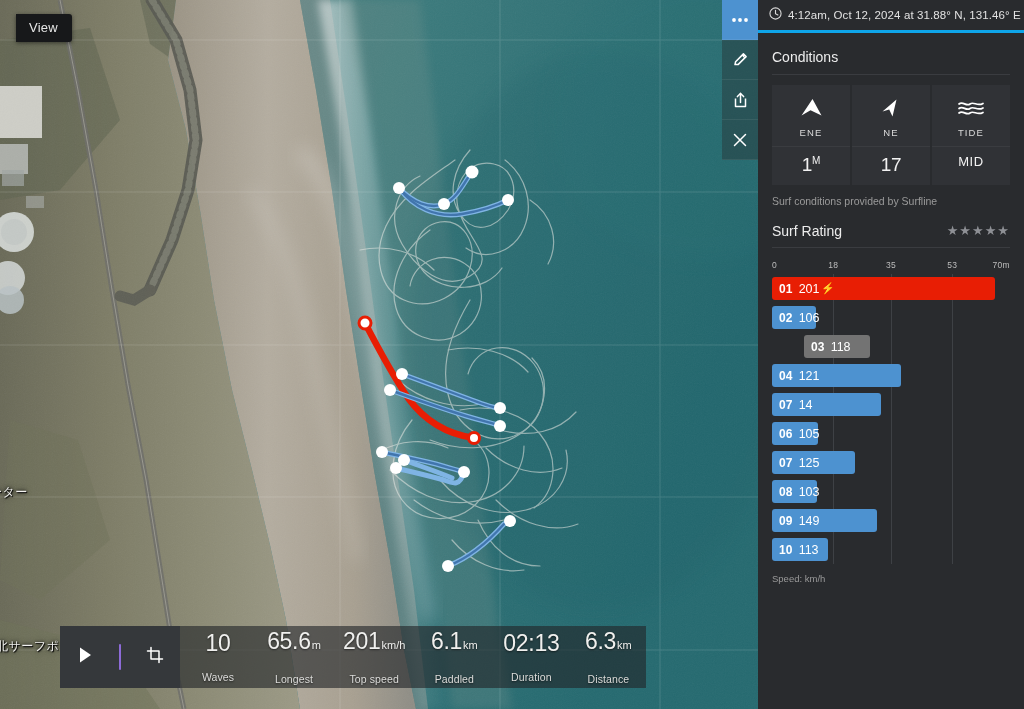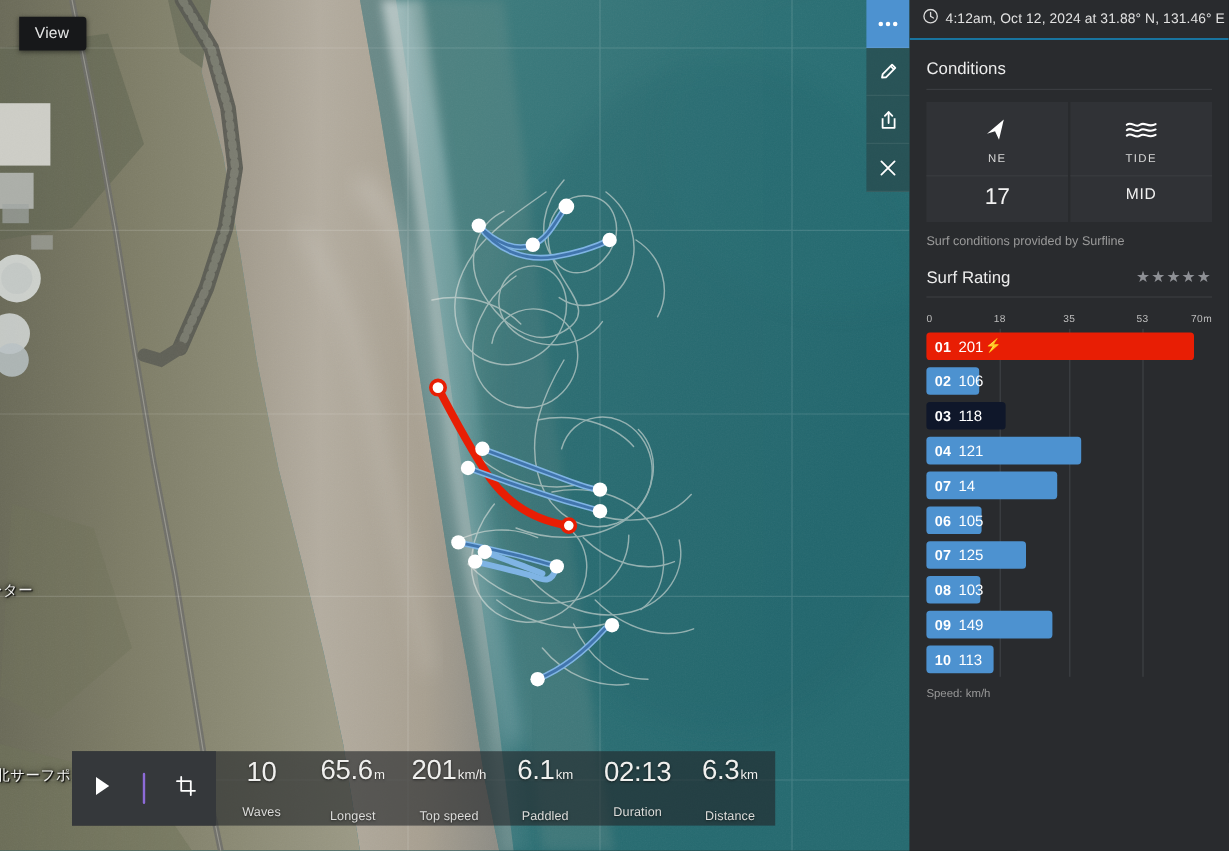--- a/index.html
+++ b/index.html
@@ -119,21 +119,21 @@
     position: absolute; right: 0; top: 0;
     width: 266px; height: 709px;
     background: #292b2e;
     color: #e9e9e9;
     overflow: hidden;
   }
   #panel-head {
     height: 33px;
     display: flex; align-items: center;
     padding: 0 8px 0 11px;
-    border-bottom: 1px solid #0ea5e9;
+    border-bottom: 3px solid #0ea5e9;
   }
   #panel-head .t {
     font-size: 11.5px;
     color: #e2e2e2;
     letter-spacing: .1px;
     margin-left: 6px;
     white-space: nowrap;
   }
   .sec-title {
     font-size: 14px; color: #ededed;
@@ -504,20 +504,31 @@
       </span>
       <span class="t">4:12am, Oct 12, 2024 at 31.88° N, 131.46° E</span>
     </div>
 
     <div class="sec-title">Conditions</div>
     <div class="divider"></div>
 
     <div id="cond-grid">
         <div class="cond-tile">
           <div class="cond-icon">
+            <svg width="26" height="22" viewBox="0 0 26 22">
+              <path d="M14.5 2 L23.5 18.5 L12.5 13.2 L3.5 18.5 Z" fill="#fff"></path>
+            </svg>
+          </div>
+          <div class="cond-dir">ENE</div>
+          <div class="cond-val-wrap">
+            <div class="cond-val">1<span class="sup">M</span></div>
+          </div>
+        </div>
+        <div class="cond-tile">
+          <div class="cond-icon">
             <svg width="24" height="22" viewBox="0 0 24 22">
               <path d="M17.5 2.5 L13.5 19.5 L10.2 12.4 L3.5 14.5 Z" fill="#fff"></path>
             </svg>
           </div>
           <div class="cond-dir">NE</div>
           <div class="cond-val-wrap">
             <div class="cond-val">17</div>
           </div>
         </div>
         <div class="cond-tile">
@@ -562,21 +573,21 @@
               <span class="bolt">⚡</span>
             </div>
           </div>
           <div class="bar-row">
             <div class="bar" style="width: 18.5714%; background: rgb(77, 146, 208);">
               <span class="idx">02</span>
               <span class="spd">106</span>
             </div>
           </div>
           <div class="bar-row">
-            <div class="bar" style="width: 27.8571%; background: #0f172a;">
+            <div class="bar" style="width: 27.8571%; background: #737373; margin-left: 32px;">
               <span class="idx">03</span>
               <span class="spd">118</span>
             </div>
           </div>
           <div class="bar-row">
             <div class="bar" style="width: 54.2857%; background: rgb(77, 146, 208);">
               <span class="idx">04</span>
               <span class="spd">121</span>
             </div>
           </div>

